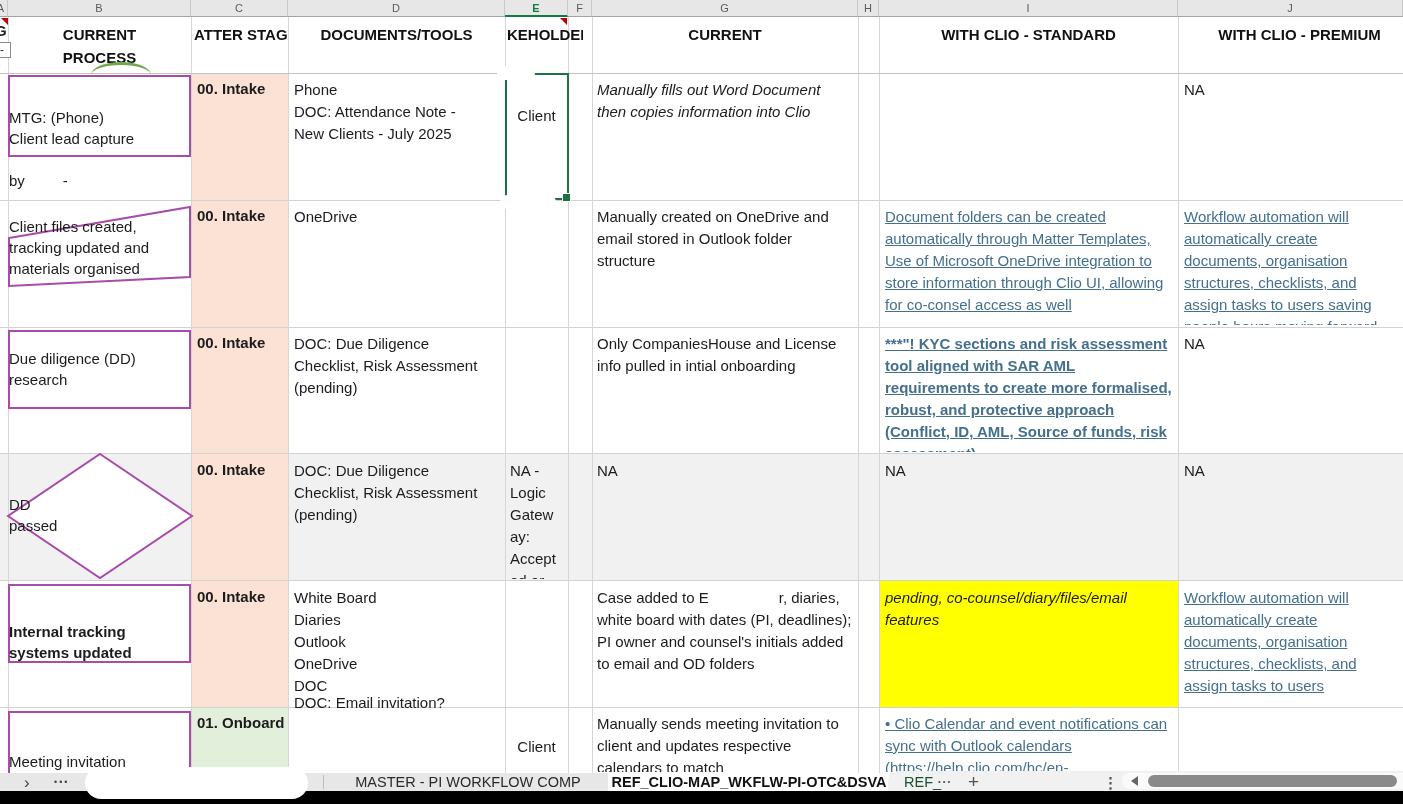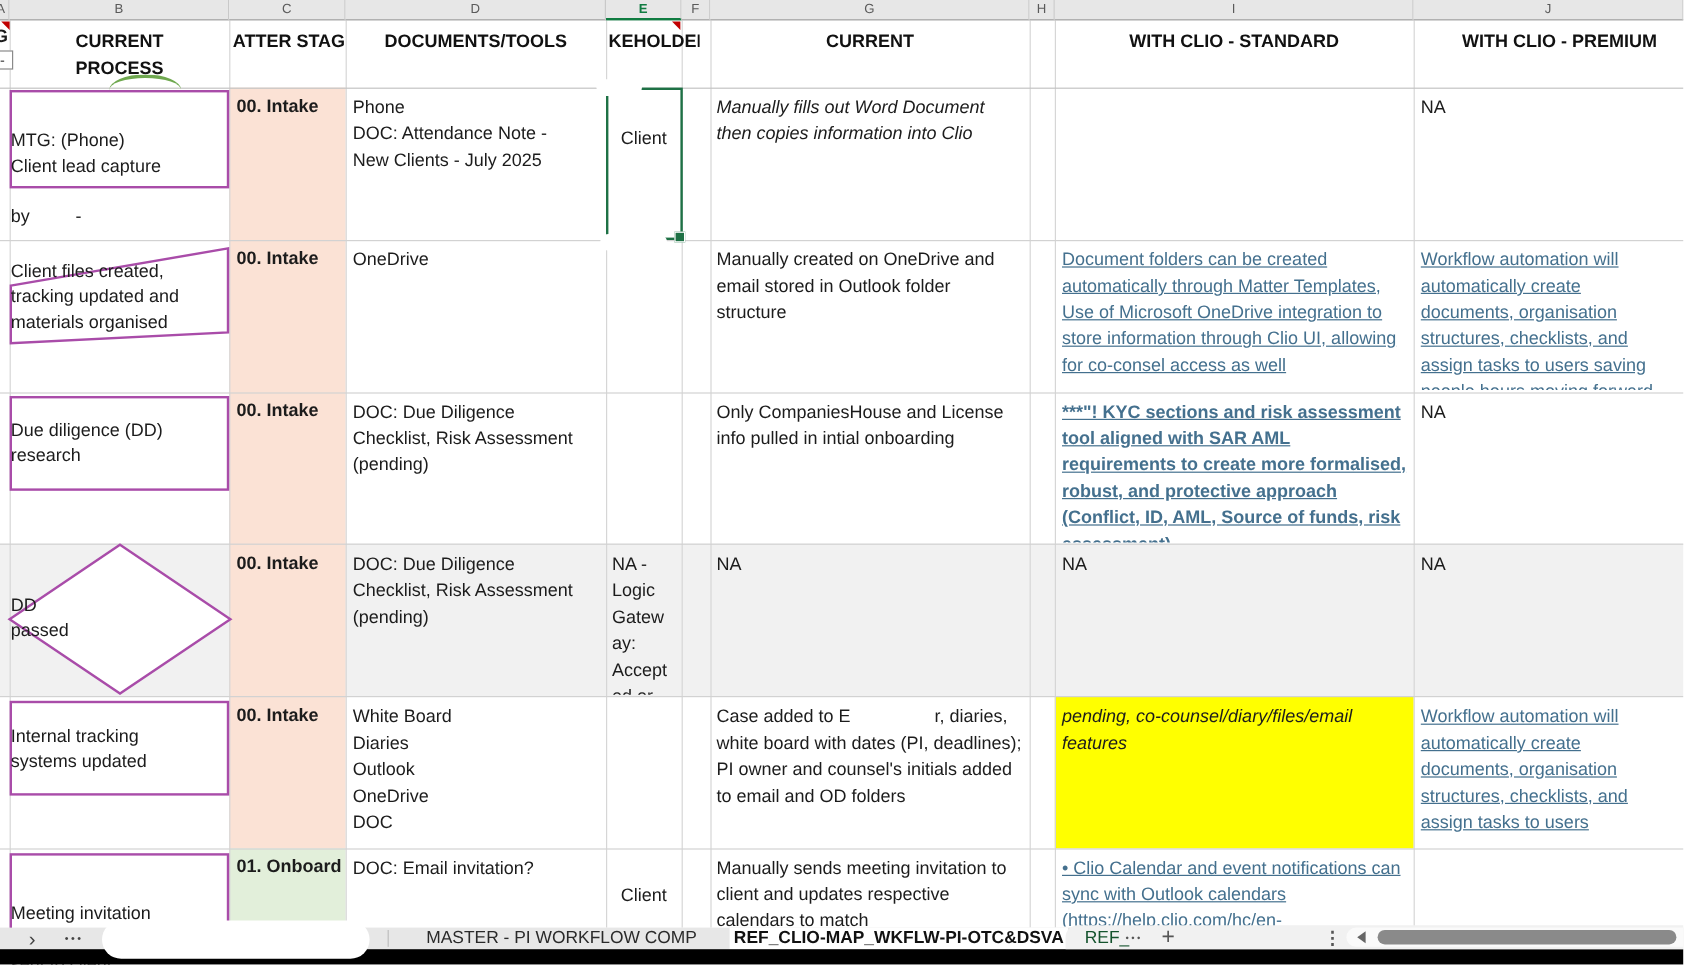--- a/index.html
+++ b/index.html
@@ -120,21 +120,21 @@
 Client lead capture</div>
     <div><span>by</span><span class="redact" style="width:38px;height:12px;"></span><span>-</span></div>
   </div>
   <div class="shapetxt" style="top:216px;">Client files created,
 tracking updated and
 materials organised</div>
   <div class="shapetxt" style="top:348px;">Due diligence (DD)
 research</div>
   <div class="shapetxt" style="top:494px;">DD
 passed</div>
-  <div class="shapetxt" style="top:603px;">Internal tracking
+  <div class="shapetxt" style="top:621px;font-weight:bold;">Internal tracking
 systems updated</div>
   <div class="shapetxt" style="top:730px;">
     <div>Meeting invitation</div>
     <div>sent to client</div>
   </div>
 
   <div class="cell bold" style="left:193px;top:76px;width:94px;">00. Intake</div>
   <div class="cell bold" style="left:193px;top:203px;width:94px;">00. Intake</div>
   <div class="cell bold" style="left:193px;top:330px;width:94px;">00. Intake</div>
   <div class="cell bold" style="left:193px;top:457px;width:94px;">00. Intake</div>
@@ -149,21 +149,21 @@
 Checklist, Risk Assessment
 (pending)</div>
   <div class="cell" style="left:290px;top:458px;width:212px;height:120px;">DOC: Due Diligence
 Checklist, Risk Assessment
 (pending)</div>
   <div class="cell" style="left:290px;top:585px;width:212px;height:121px;">White Board
 Diaries
 Outlook
 OneDrive
 DOC</div>
-  <div class="cell" style="left:290px;top:711px;width:212px;height:61px;">DOC: Email invitation?</div>
+  <div class="cell" style="left:290px;top:690px;width:212px;height:61px;">DOC: Email invitation?</div>
 
   <div class="cell ctr" style="left:505px;top:103px;width:63px;">Client</div>
   <div class="cell" style="left:506px;top:458px;width:58px;height:121px;overflow-wrap:anywhere;">NA - Logic Gateway: Accepted or</div>
   <div class="cell ctr" style="left:505px;top:734px;width:63px;">Client</div>
 
   <div class="cell" style="left:593px;top:77px;width:264px;height:121px;font-style:italic;">Manually fills out Word Document then copies information into Clio</div>
   <div class="cell" style="left:593px;top:204px;width:264px;height:121px;">Manually created on OneDrive and email stored in Outlook folder structure</div>
   <div class="cell" style="left:593px;top:331px;width:264px;height:121px;">Only CompaniesHouse and License info pulled in intial onboarding</div>
   <div class="cell" style="left:593px;top:458px;width:264px;height:120px;">NA</div>
   <div class="cell" style="left:593px;top:585px;width:264px;height:121px;white-space:normal;"><span>Case added to E</span><span class="redact" style="width:70px;height:13px;"></span><span>r, diaries, white board with dates (PI, deadlines); PI owner and counsel's initials added to email and OD folders</span></div>

